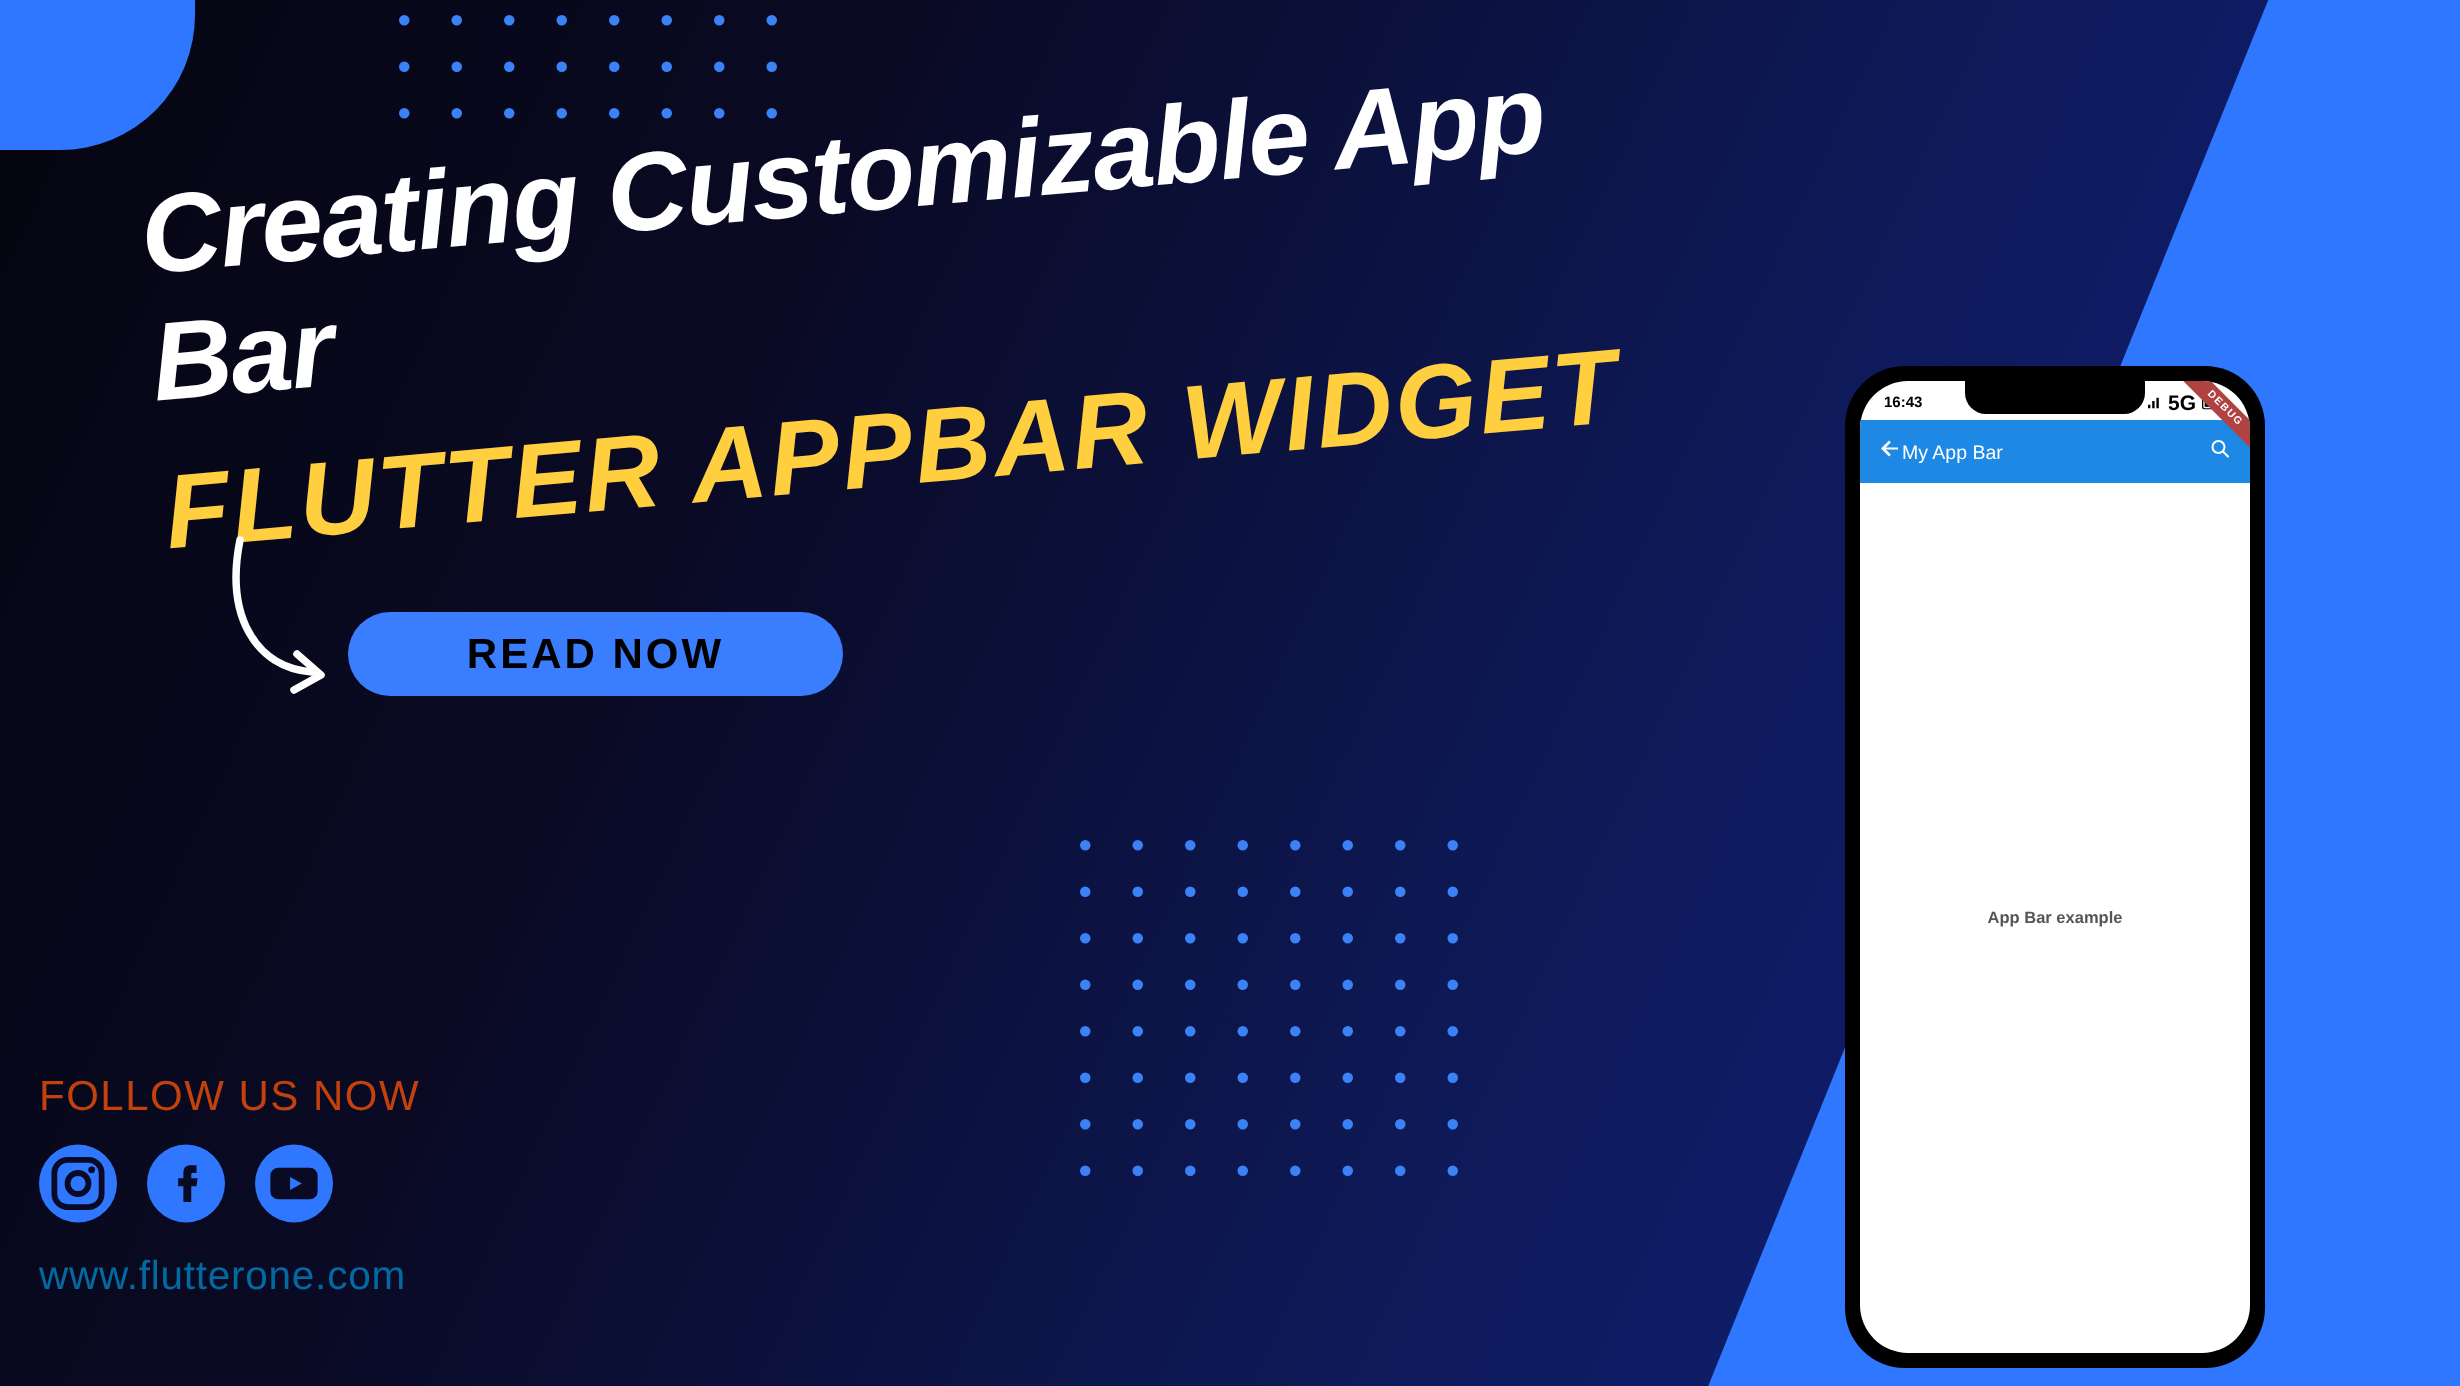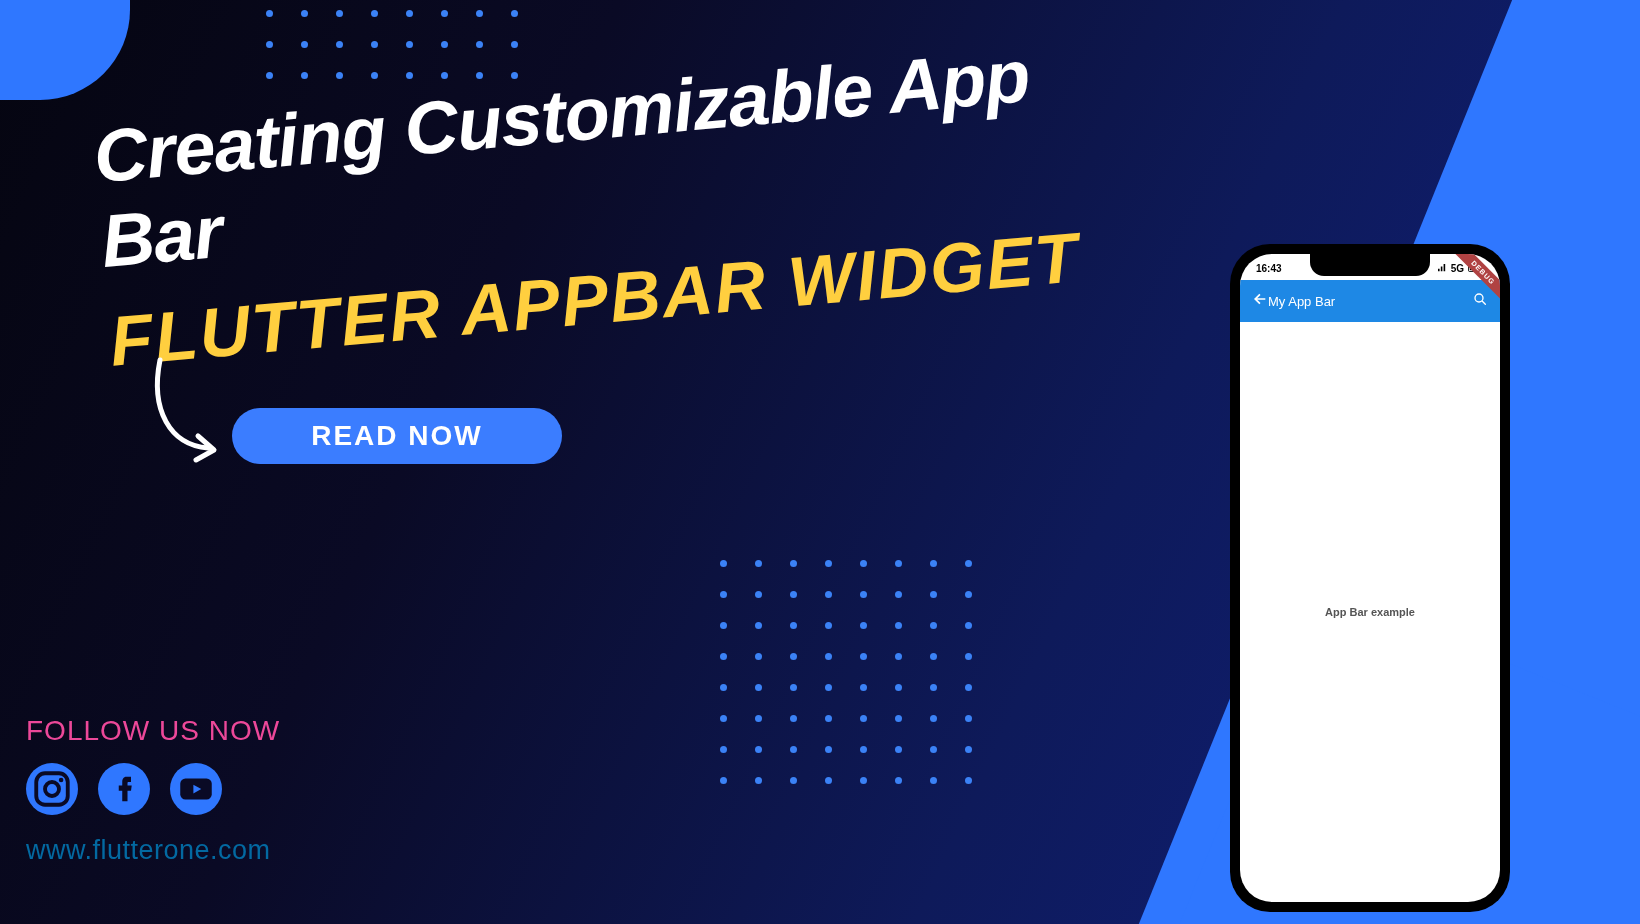--- a/index.html
+++ b/index.html
@@ -76,31 +76,31 @@
     top: 408px; left: 232px;
     width: 330px; height: 56px;
     background: #3b7dff;
     border-radius: 30px;
     display: flex;
     align-items: center;
     justify-content: center;
     font-weight: 900;
     font-size: 28px;
     letter-spacing: 2px;
-    color: #ffffff;
+    color: #000000;
     cursor: pointer;
   }
 
   
   .footer {
     position: absolute;
     left: 26px; bottom: 58px;
   }
   .follow-label {
-    color: #ec4899;
+    color: #c2410c;
     font-size: 28px;
     letter-spacing: 1px;
     font-weight: 500;
     margin-bottom: 16px;
   }
   .social-row { display: flex; gap: 20px; margin-bottom: 20px; }
   .social-btn {
     width: 52px; height: 52px;
     border-radius: 50%;
     background: #2f77ff;
@@ -146,21 +146,21 @@
     height: 28px;
     display: flex;
     justify-content: space-between;
     align-items: center;
     padding: 0 16px;
     font-size: 10px;
     font-weight: 600;
     color: #000;
     z-index: 2;
   }
-  .status-right { display: flex; align-items: flex-start; gap: 4px; font-size: 10px; }
+  .status-right { display: flex; align-items: flex-start; gap: 4px; font-size: 14px; }
   .appbar {
     position: absolute;
     top: 26px; left: 0; right: 0;
     height: 42px;
     background: #1e88e5;
     display: flex;
     align-items: center;
     padding: 0 12px;
     color: #fff;
     z-index: 1;

